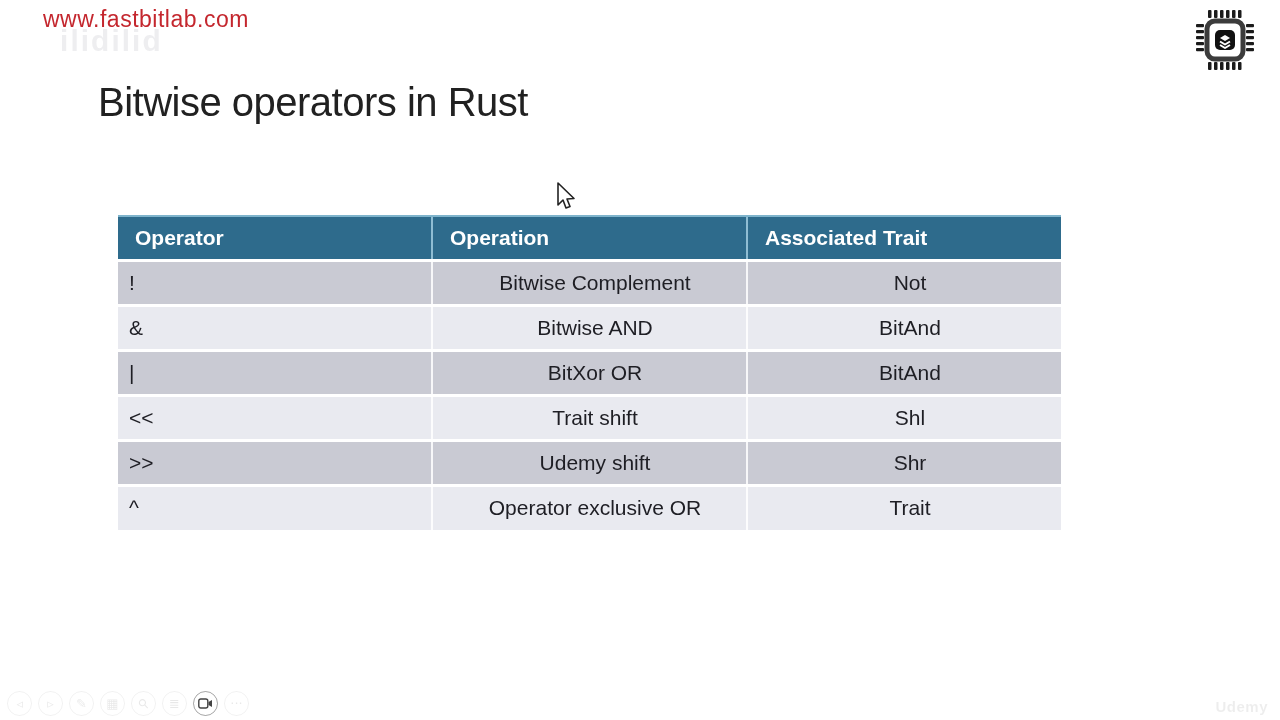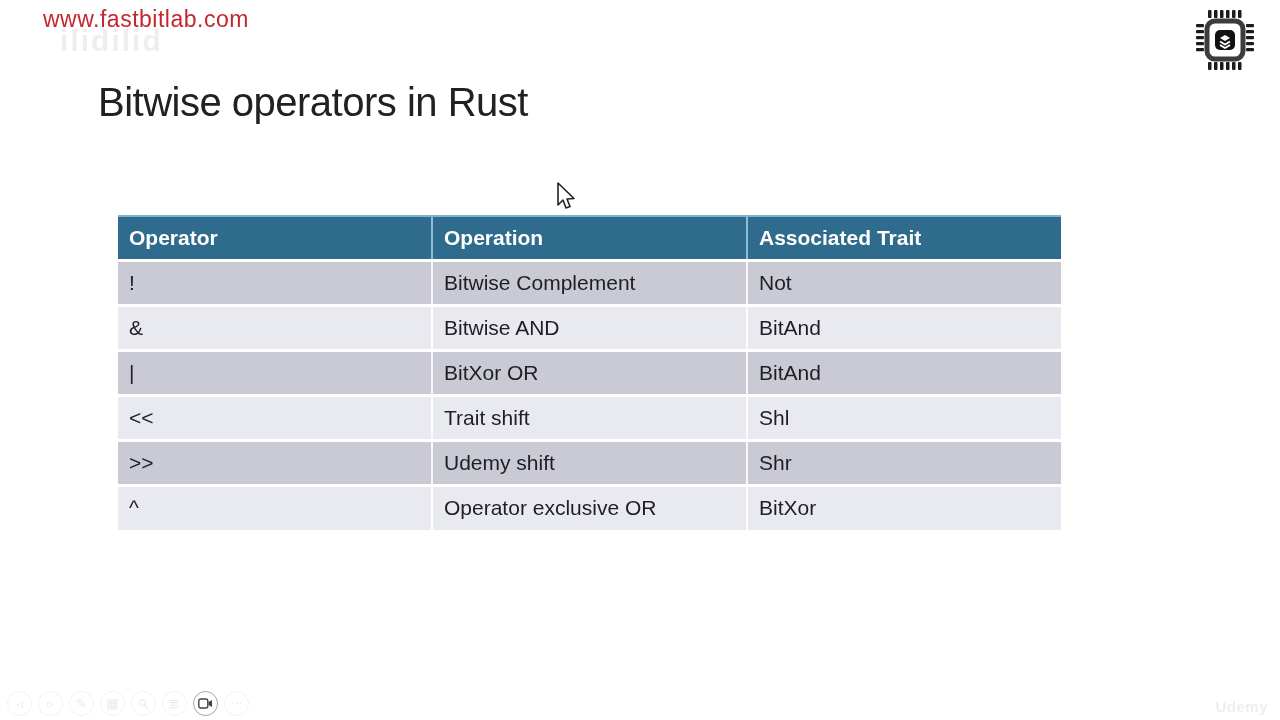--- a/index.html
+++ b/index.html
@@ -47,32 +47,32 @@
   .op-table{
     position:absolute;left:118px;top:215px;width:943px;
     border-collapse:collapse;table-layout:fixed;
   }
   .op-table th{
     background:var(--header-bg);
     color:#ffffff;
     font-size:21px;font-weight:bold;
     text-align:left;
     height:44px;
-    padding:0 0 0 11px;
+    padding:0 0 0 17px;
     border-top:2px solid var(--table-top);
   }
   .op-table th + th{border-left:2px solid var(--header-sep);margin-left:16px;}
   .op-table td{
     font-size:21px;
     color:var(--cell-text);
     height:45px;
     padding:0 0 0 11px;
     border-top:3px solid #ffffff;
   }
-  .op-table td + td{border-left:2px solid rgba(255,255,255,0.85);}
+  .op-table td + td{border-left:2px solid rgba(255,255,255,0.85);text-align:center;}
   .op-table tr.row-dark td{background:var(--row-dark);}
   .op-table tr.row-light td{background:var(--row-light);}
 
   .cursor{position:absolute;left:553px;top:181px;width:24px;height:30px;}
 
   .toolbar{
     position:absolute;left:7px;top:691px;
     display:flex;gap:6px;align-items:center;
   }
   .tool-btn{
@@ -177,21 +177,21 @@
       <td>Shl</td>
     </tr>
     <tr class="row-dark">
       <td>&gt;&gt;</td>
       <td>Udemy shift</td>
       <td>Shr</td>
     </tr>
     <tr class="row-light">
       <td>^</td>
       <td>Operator exclusive OR</td>
-      <td>BitXor</td>
+      <td>Trait</td>
     </tr>
   </tbody>
 </table>
 
 <div class="cursor">
   <svg width="24" height="30" viewBox="0 0 24 30">
     <path d="M5 2 L5 24 L10 19 L13 27 L17 25.5 L14 18 L21 17.5 Z" fill="#ffffff" stroke="#222222" stroke-width="1.6" stroke-linejoin="round"></path>
   </svg>
 </div>
 

